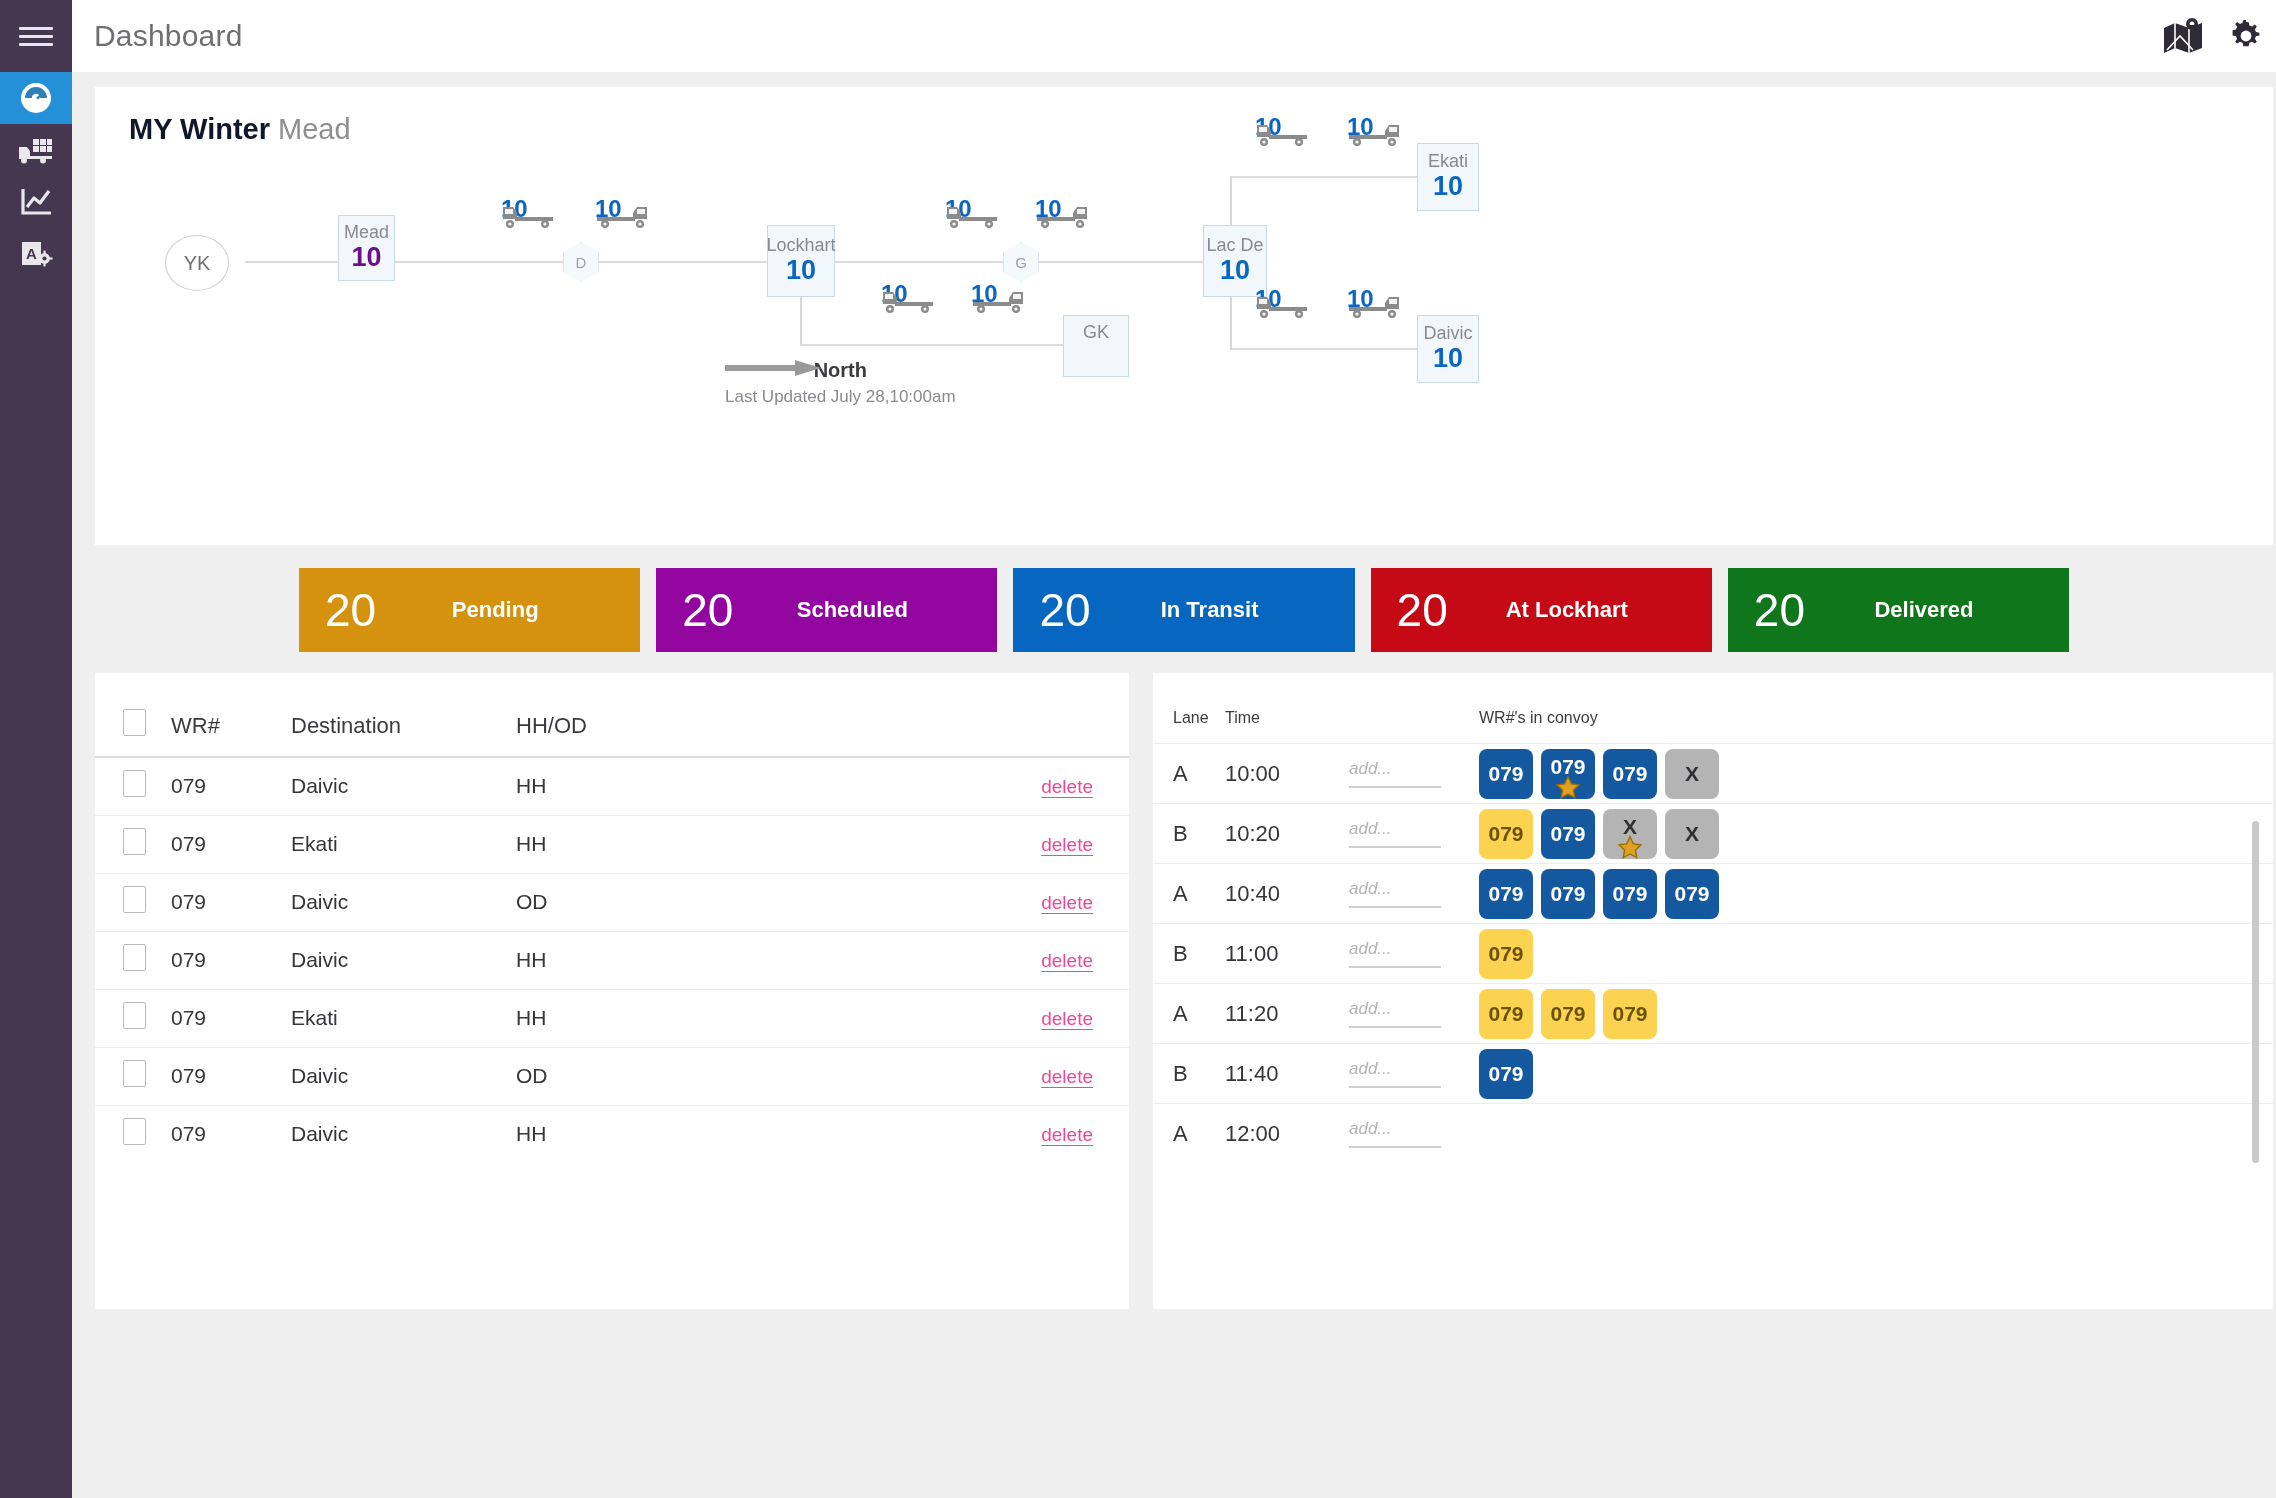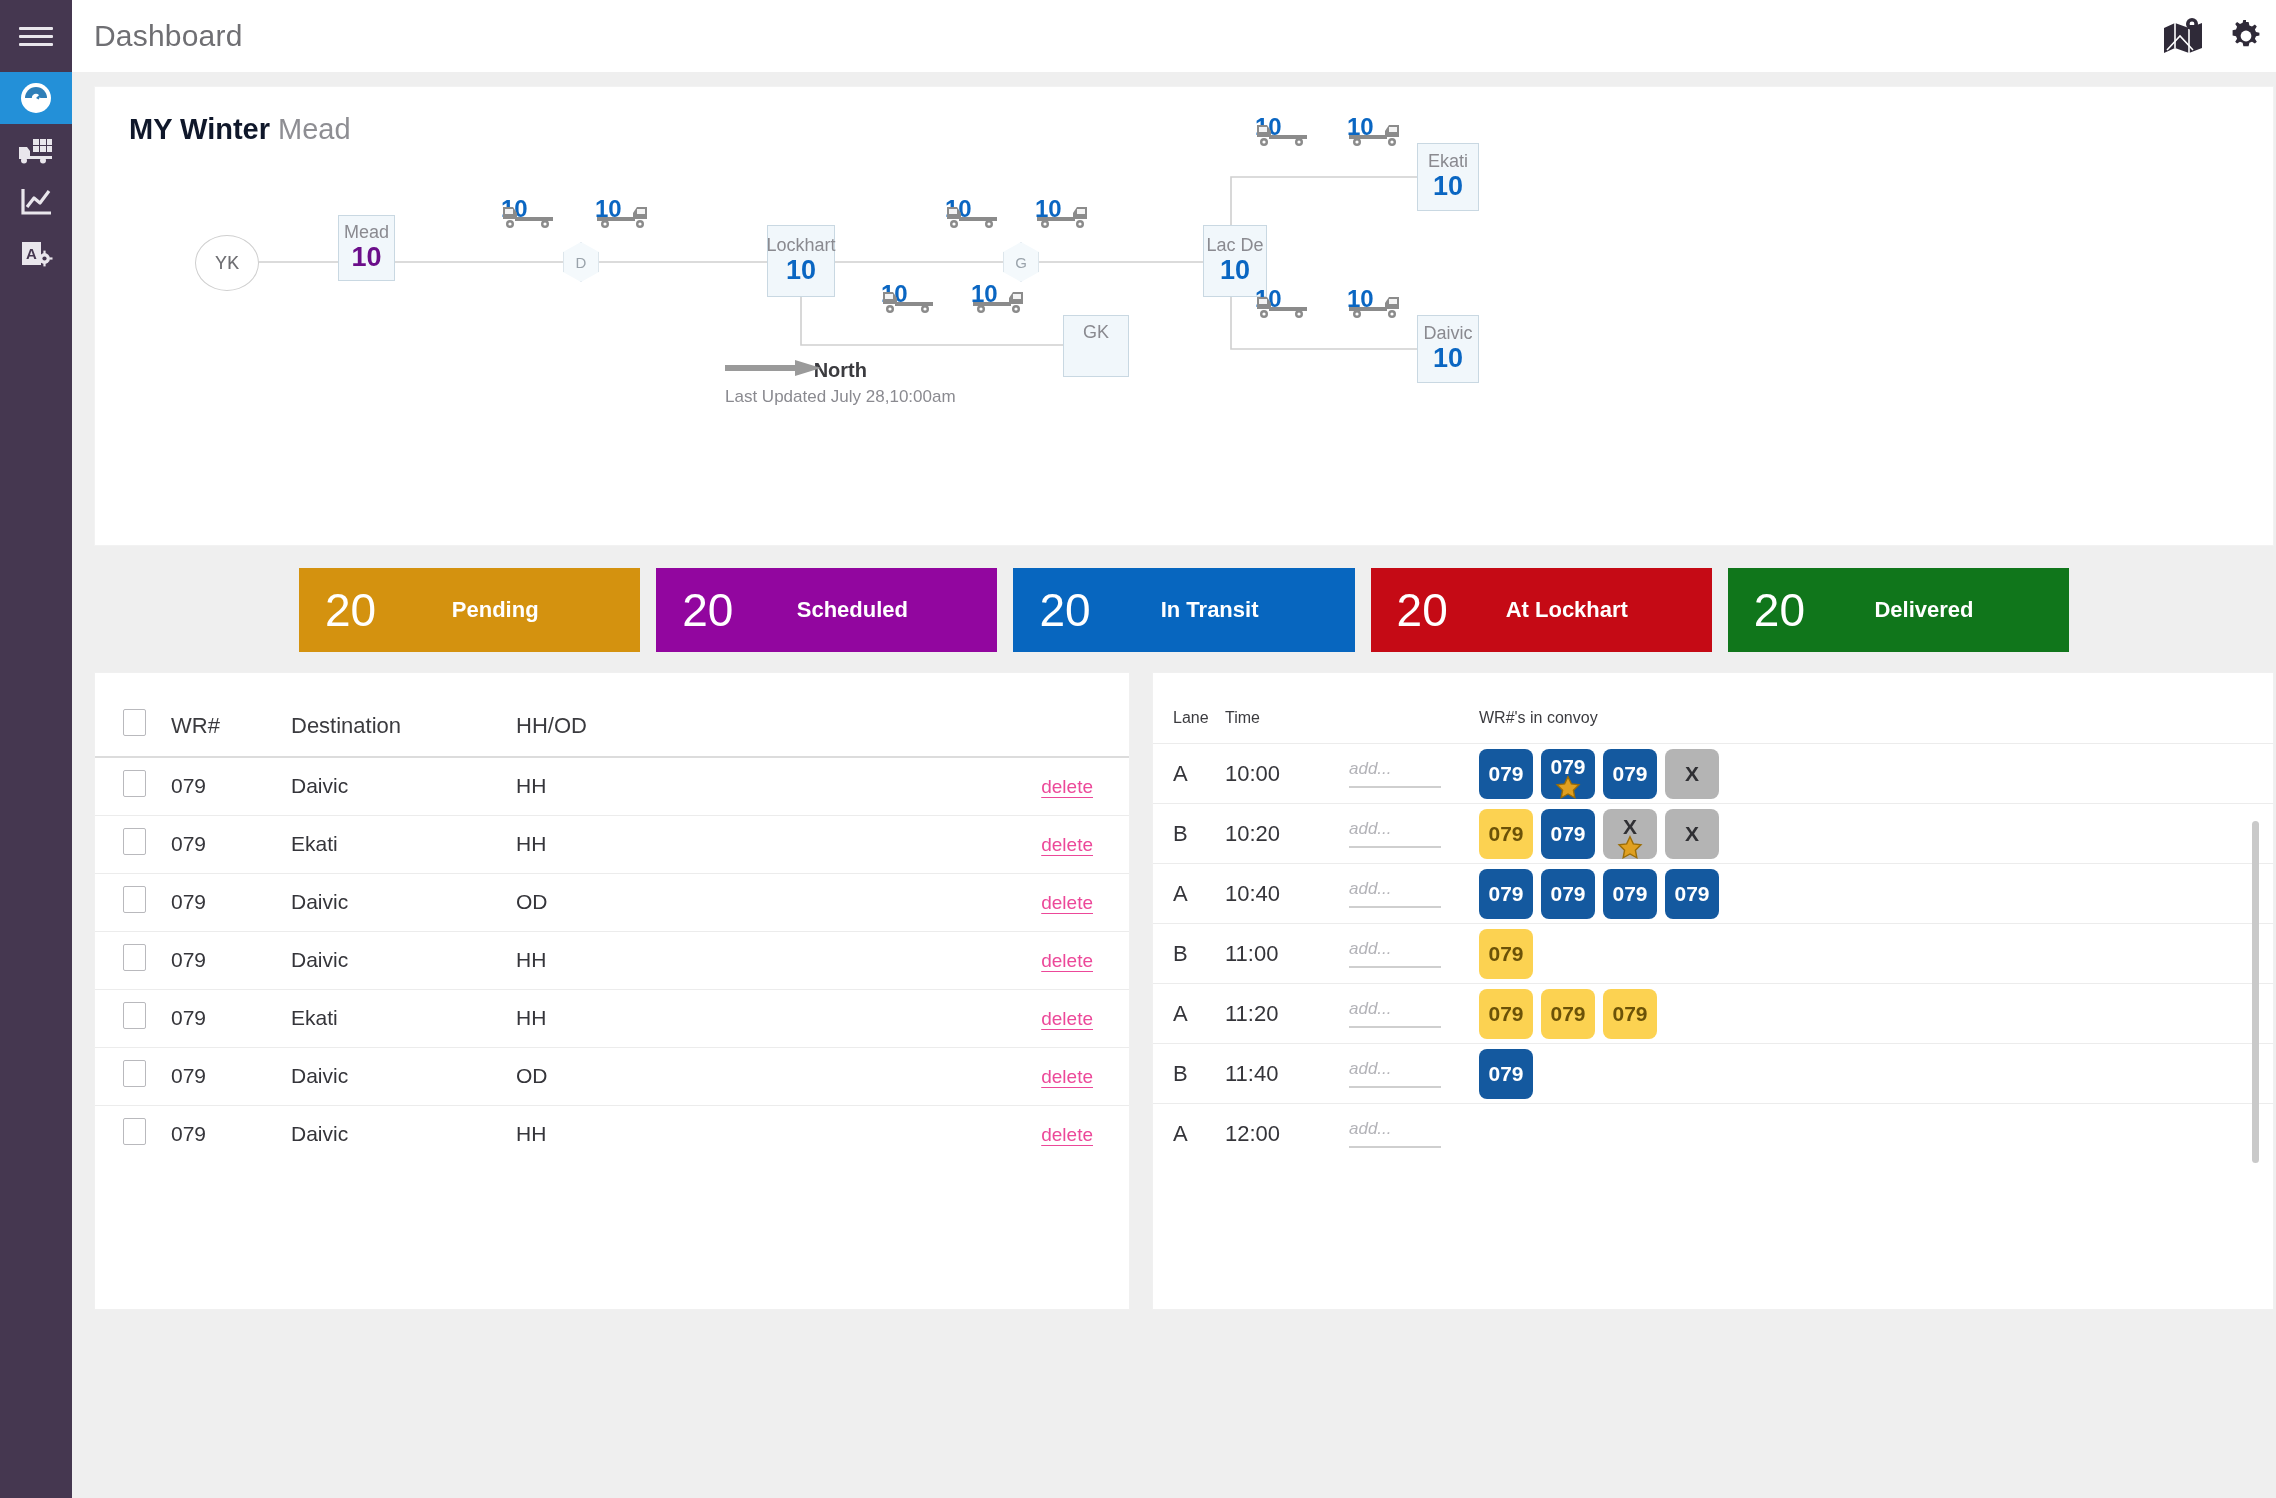--- a/index.html
+++ b/index.html
@@ -337,21 +337,21 @@
               <path d="M740 175 L1108 175"></path>
 
               <path d="M706 198 L706 258 L968 258"></path>
 
               <path d="M1136 152 L1136 90 L1322 90"></path>
 
               <path d="M1136 198 L1136 262 L1322 262"></path>
             </g>
           </svg>
 
-          <div class="node-circle" style="left:100px; top:148px; width:64px; height:56px;font-family:Liberation Mono, monospace;">
+          <div class="node-circle" style="left:70px; top:148px; width:64px; height:56px;">
             <span>YK</span>
           </div>
 
           <div class="node-box" style="left:243px; top:128px; width:57px; height:66px;">
             <span class="nb-label">Mead</span>
             <span class="nb-val purple">10</span>
           </div>
 
           <div class="node-box" style="left:672px; top:138px; width:68px; height:72px;">
             <span class="nb-label">Lockhart</span>

